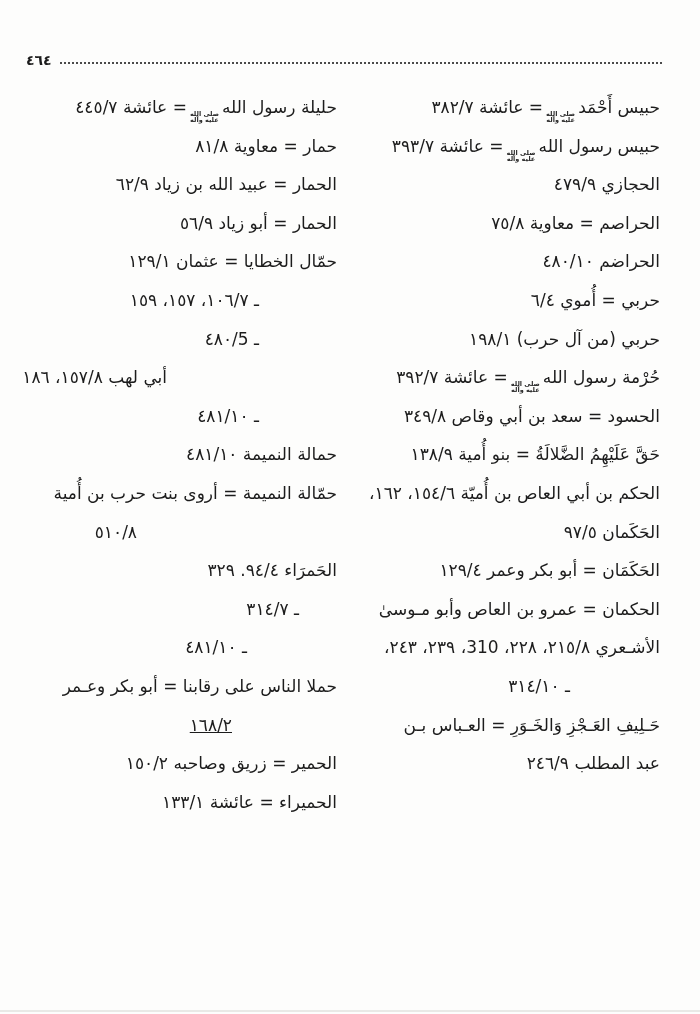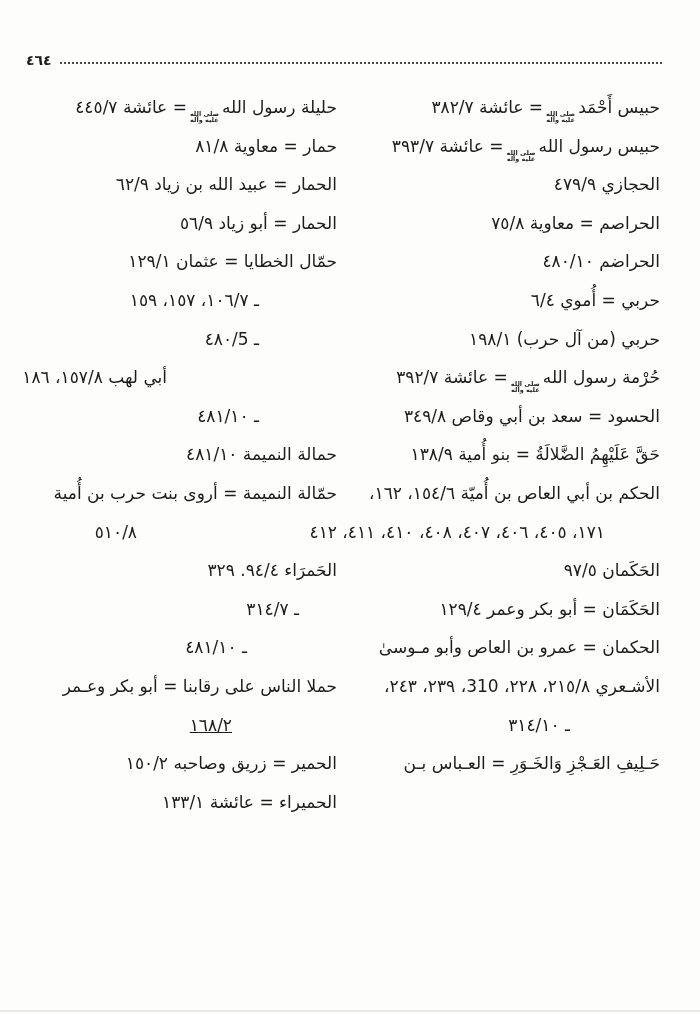--- a/index.html
+++ b/index.html
@@ -122,27 +122,27 @@
       <div class="line">حربي (من آل حرب) ١٩٨/١</div>
       <div class="line">
         <span>حُرْمة رسول الله</span><span class="honorific">
             <span>صلى الله</span>
             <span>عليه وآله</span>
           </span><span>= عائشة ٣٩٢/٧</span>
       </div>
       <div class="line">الحسود = سعد بن أبي وقاص ٣٤٩/٨</div>
       <div class="line">حَقَّ عَلَيْهِمُ الضَّلالَةُ = بنو أُمية ١٣٨/٩</div>
       <div class="line">الحكم بن أبي العاص بن أُميّة ١٥٤/٦، ١٦٢،</div>
-      <div class="line pr55">١٧١، ٤٠٥، ٤٠٦، ٤٠٧، ٤٠٨، ٤١٠، ٤١١، ٤١٢</div>
       <div class="line">الحَكَمان ٩٧/٥</div>
       <div class="line">الحَكَمَان = أبو بكر وعمر ١٢٩/٤</div>
       <div class="line">الحكمان = عمرو بن العاص وأبو مـوسىٰ</div>
       <div class="line">الأشـعري ٢١٥/٨، ٢٢٨، 310، ٢٣٩، ٢٤٣،</div>
       <div class="line pr90">ـ ٣١٤/١٠</div>
       <div class="line">حَـلِيفِ العَـجْزِ وَالخَـوَرِ = العـباس بـن</div>
+      <div class="line">عبد المطلب ٢٤٦/٩</div>
     </div>
 
     <div class="col">
       <div class="line">
         <span>حليلة رسول الله</span><span class="honorific">
             <span>صلى الله</span>
             <span>عليه وآله</span>
           </span><span>= عائشة ٤٤٥/٧</span>
       </div>
       <div class="line">حمار = معاوية ٨١/٨</div>

